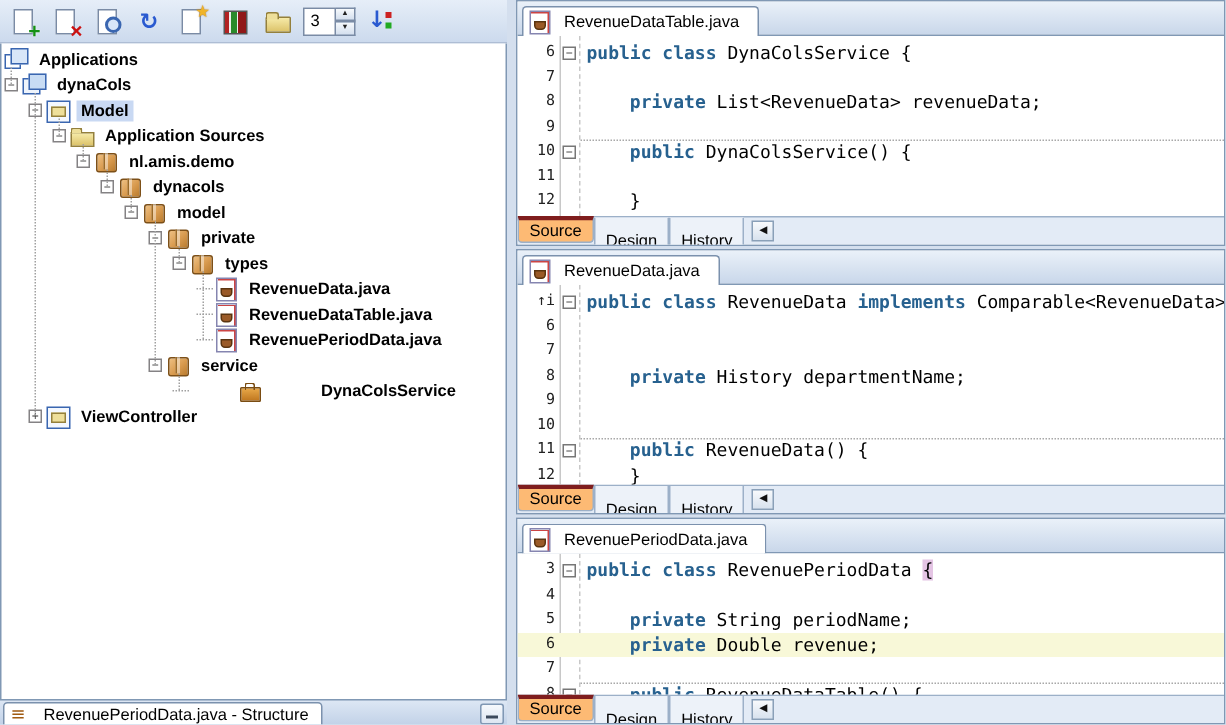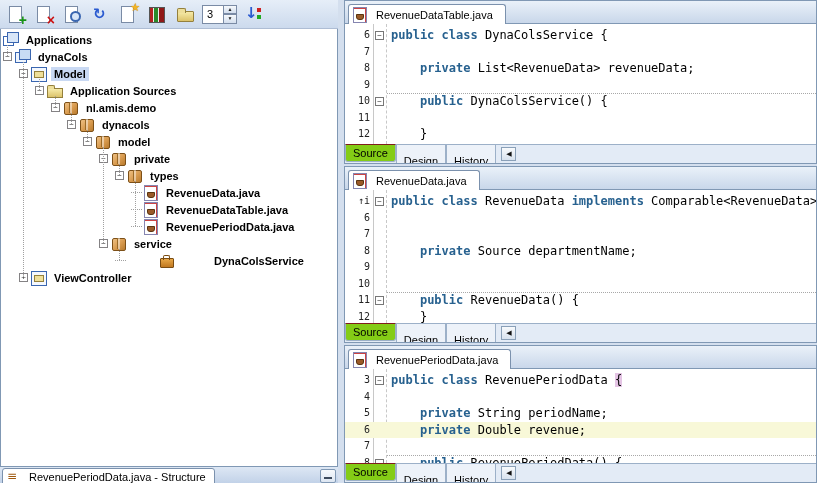--- a/index.html
+++ b/index.html
@@ -185,21 +185,21 @@
   .seg-k{ color:var(--kw,#27618f); font-weight:bold; }
   .seg-b{ background:var(--bracehl,#e4c4e4); }
   .ebottombar{
     height:19px; flex:none; background:#e3ebf6; border-top:1px solid #9cb0c8;
     display:flex; align-items:flex-start;
   }
   .btab{
     font-size:11px; padding:0 7px; display:flex; align-items:center; white-space:nowrap;
     border:1px solid #9cb0c8; border-radius:0 0 3px 3px;
   }
-  .btab.active{ background:#84cc16; border-top:1px solid #7f1d1d; margin-top:-1px; height:18px; z-index:1; }
+  .btab.active{ background:#fdba74; border-top:3px solid #7f1d1d; margin-top:-1px; height:18px; z-index:1; }
   .btab.inactive{ background:#edf2f9; margin-top:0; height:32px; border-top:none; }
   .scrollbtn{
     width:15px; height:14px; margin:2px 0 0 5px;
     border:1px solid #8aa0b8; background:linear-gradient(#f8fafc,#d8e2ee);
     font-size:7px; line-height:12px; text-align:center; color:#111;
   }
 </style>
 </head>
 <body>
 
@@ -348,21 +348,21 @@
           <span class="ticn tn-java"></span>
           <span class="">RevenueData.java</span>
         </div>
       </div>
       <div class="ecode">
         <span class="gutline"></span>
         <span class="dashline"></span>
         <div class="cl"><span class="gut">↑i</span><span class="fold">−</span><span class="txt"><span class="seg-k">public class</span><span class="seg-p"> RevenueData </span><span class="seg-k">implements</span><span class="seg-p"> Comparable&lt;RevenueData&gt;{</span></span></div>
         <div class="cl"><span class="gut">6</span><span class="txt"></span></div>
         <div class="cl"><span class="gut">7</span></div>
-        <div class="cl"><span class="gut">8</span><span class="txt"><span class="seg-p">    </span><span class="seg-k">private</span><span class="seg-p"> Source departmentName;</span></span></div>
+        <div class="cl"><span class="gut">8</span><span class="txt"><span class="seg-p">    </span><span class="seg-k">private</span><span class="seg-p"> History departmentName;</span></span></div>
         <div class="cl"><span class="gut">9</span></div>
         <div class="cl"><span class="gut">10</span><span class="txt"></span></div>
         <div class="cl sep"><span class="gut">11</span><span class="fold">−</span><span class="txt"><span class="seg-p">    </span><span class="seg-k">public</span><span class="seg-p"> RevenueData() {</span></span></div>
         <div class="cl"><span class="gut">12</span><span class="txt"><span class="seg-p">    }</span></span></div>
       </div>
       <div class="ebottombar">
         <span class="btab active">Source</span>
         <span class="btab inactive">Design</span>
         <span class="btab inactive">History</span>
         <span class="scrollbtn">◀</span>
@@ -376,21 +376,21 @@
         </div>
       </div>
       <div class="ecode">
         <span class="gutline"></span>
         <span class="dashline"></span>
         <div class="cl"><span class="gut">3</span><span class="fold">−</span><span class="txt"><span class="seg-k">public class</span><span class="seg-p"> RevenuePeriodData </span><span class="seg-b">{</span></span></div>
         <div class="cl"><span class="gut">4</span><span class="txt"></span></div>
         <div class="cl"><span class="gut">5</span><span class="txt"><span class="seg-p">    </span><span class="seg-k">private</span><span class="seg-p"> String periodName;</span></span></div>
         <div class="cl hl"><span class="gut">6</span><span class="txt"><span class="seg-p">    </span><span class="seg-k">private</span><span class="seg-p"> Double revenue;</span></span></div>
         <div class="cl"><span class="gut">7</span><span class="txt"></span></div>
-        <div class="cl sep"><span class="gut">8</span><span class="fold">−</span><span class="txt"><span class="seg-p">    </span><span class="seg-k">public</span><span class="seg-p"> RevenuePeriodData() {</span></span></div>
+        <div class="cl sep"><span class="gut">8</span><span class="fold">−</span><span class="txt"><span class="seg-p">    </span><span class="seg-k">public</span><span class="seg-p"> RevenueDataTable() {</span></span></div>
       </div>
       <div class="ebottombar">
         <span class="btab active">Source</span>
         <span class="btab inactive">Design</span>
         <span class="btab inactive">History</span>
         <span class="scrollbtn">◀</span>
       </div>
     </div>
   </div>
 

